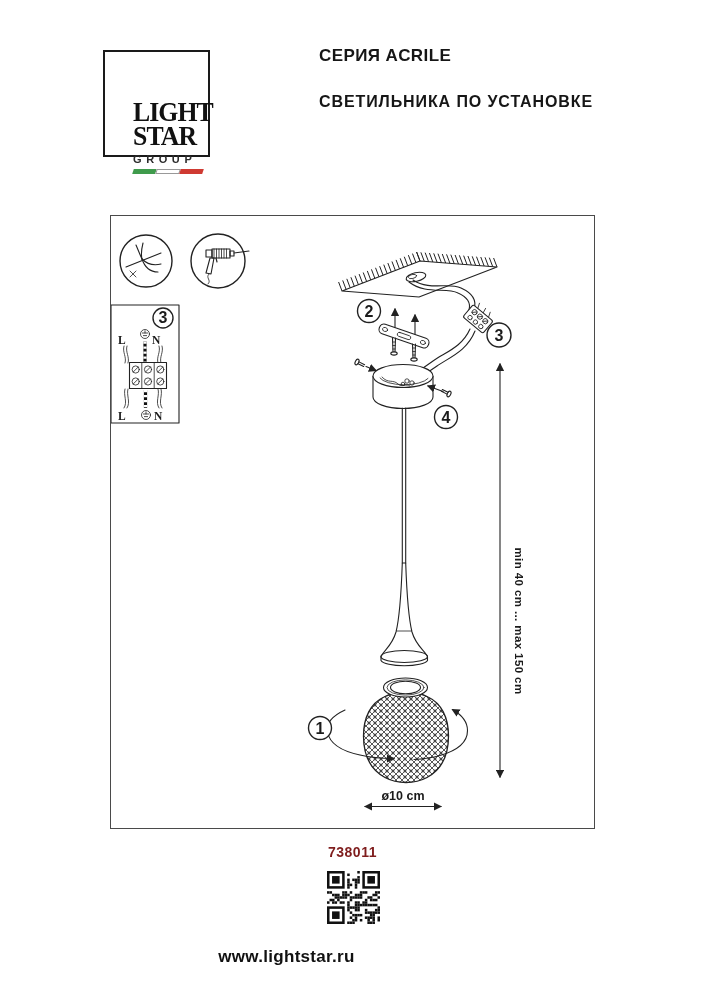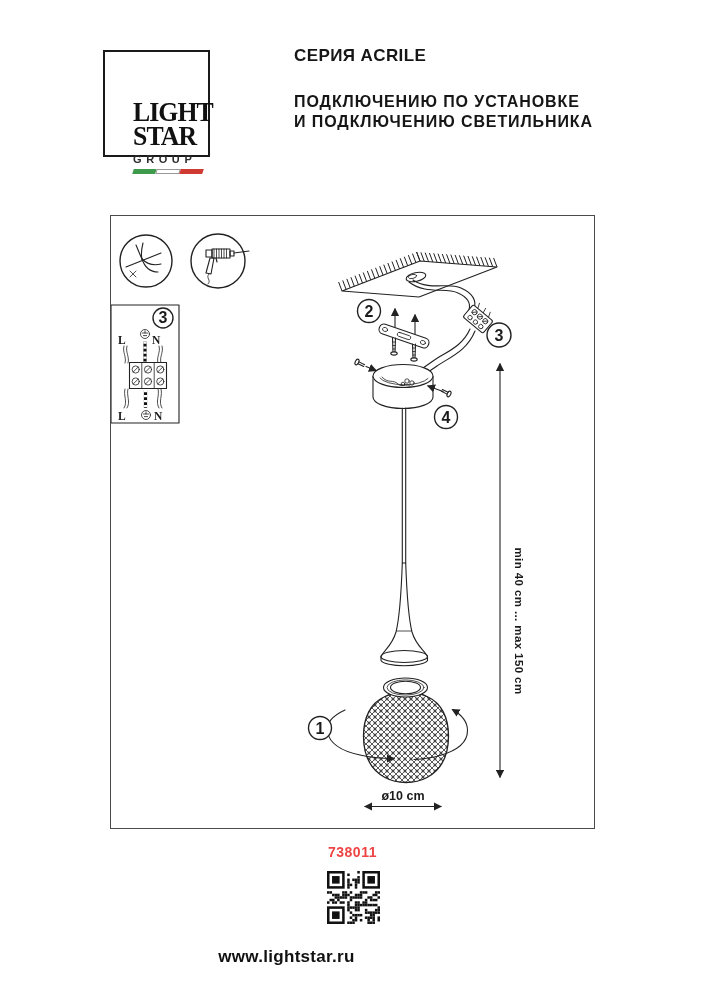--- a/index.html
+++ b/index.html
@@ -32,21 +32,21 @@
   .callout-circle{fill:#fff;stroke:#222;stroke-width:1.4;}
   .callout-num{font-weight:bold;font-size:16px;fill:#1b1b1b;text-anchor:middle;}
   .wire-label{font-family:"Liberation Serif",serif;font-weight:bold;font-size:11.5px;fill:#1b1b1b;}
   .dim-text{font-weight:bold;font-size:11.5px;fill:#1b1b1b;letter-spacing:.4px;}
   .dia-text{font-weight:bold;font-size:12.5px;fill:#1b1b1b;text-anchor:middle;}
   .hatch line{stroke:#222;stroke-width:1;}
   .gndline{stroke:#111;stroke-width:3.2;}
   .gndstripe{stroke:#fff;stroke-width:3.2;stroke-dasharray:2.2 2.8;}
 
   
-  .footer-article{position:absolute;left:328px;top:844px;font-size:14px;font-weight:600;letter-spacing:.5px;color:#ef4444;}
+  .footer-article{position:absolute;left:328px;top:844px;font-size:14px;font-weight:600;letter-spacing:.5px;color:#7f1d1d;}
   #qr-svg{position:absolute;left:327px;top:871px;}
   .website{position:absolute;left:0;width:573px;top:947px;text-align:center;font-size:17px;font-weight:bold;letter-spacing:.3px;color:#111;}
 </style>
 </head>
 <body>
 
 <div class="page">
 
   <div class="logo-box">
     <div class="logo-inner">
@@ -57,22 +57,21 @@
         <span class="flag-g" style="background: rgb(63, 155, 76);"></span>
           <span class="flag-w" style="background: rgb(255, 255, 255);"></span>
           <span class="flag-r" style="background: rgb(207, 58, 50);"></span>
       </div>
     </div>
   </div>
 
   <div class="header-text">
     <div class="ht-series">СЕРИЯ ACRILE</div>
     <div class="ht-instr">
-      <div>ПОДКЛЮЧЕНИЮ ПО УСТАНОВКЕ</div>
-      <div>И ПОДКЛЮЧЕНИЮ СВЕТИЛЬНИКА</div>
+      <div>СВЕТИЛЬНИКА ПО УСТАНОВКЕ</div>
     </div>
   </div>
 
   <div class="frame">
     <svg width="483" height="612" viewBox="111 216 483 612">
       <defs>
         <marker id="ah" viewBox="0 0 10 10" refX="8.5" refY="5" markerWidth="7.5" markerHeight="7.5" orient="auto-start-reverse">
           <path d="M0,0 L10,5 L0,10 Z" fill="#222"></path>
         </marker>
         <pattern id="crystal" width="6" height="6" patternUnits="userSpaceOnUse">

